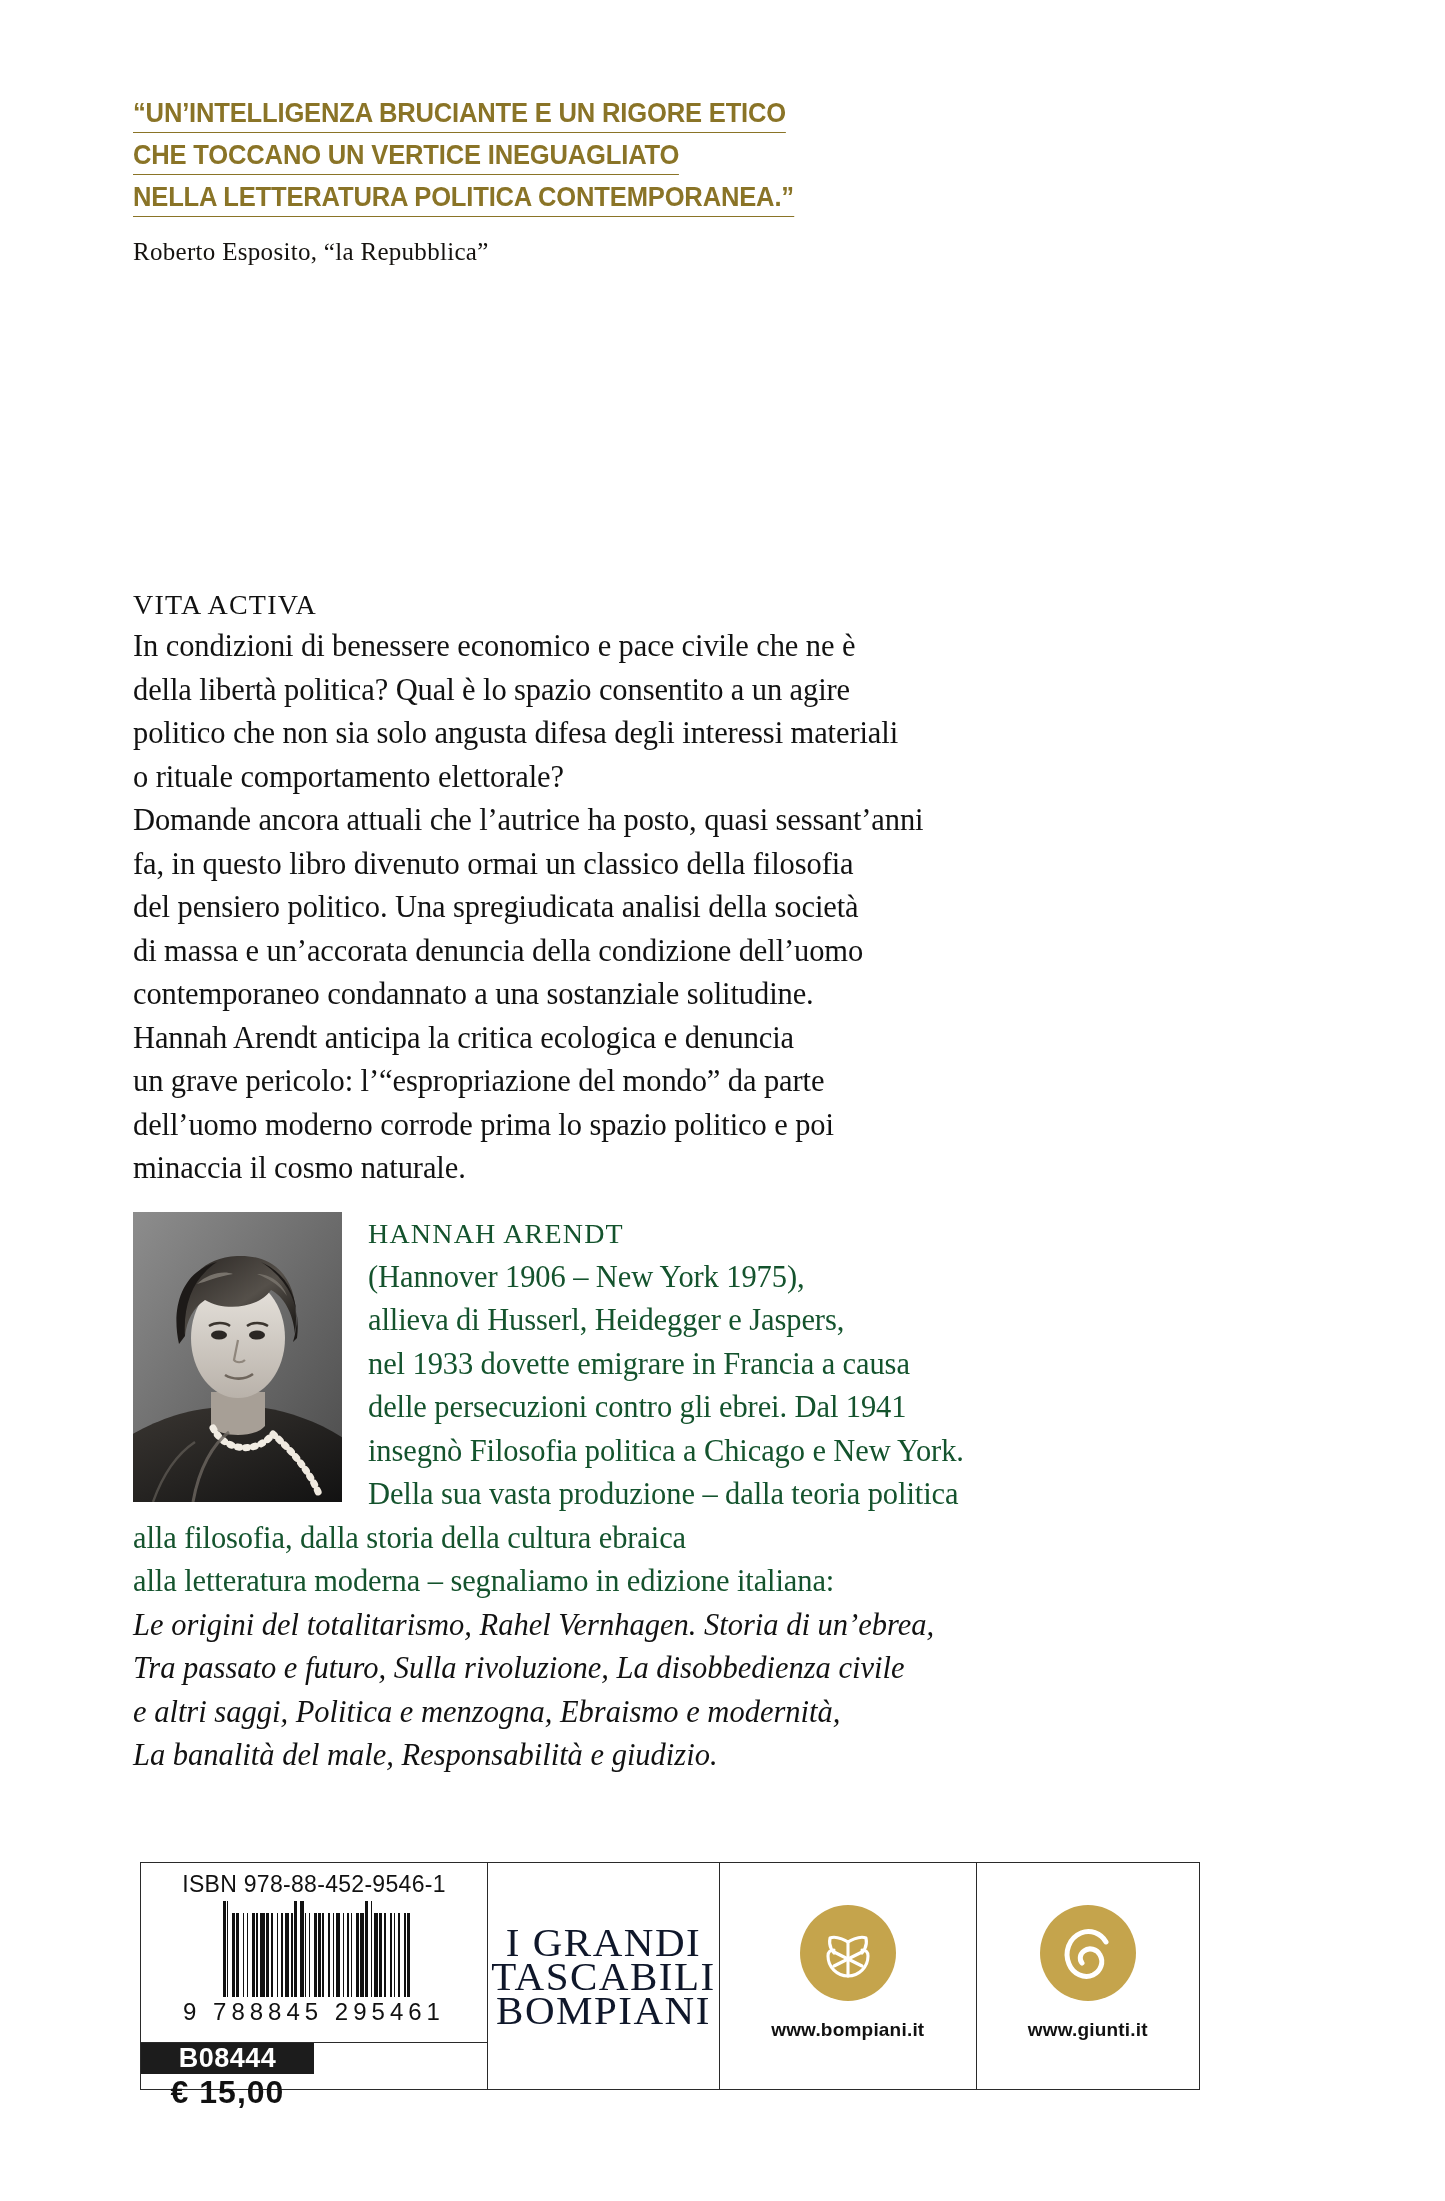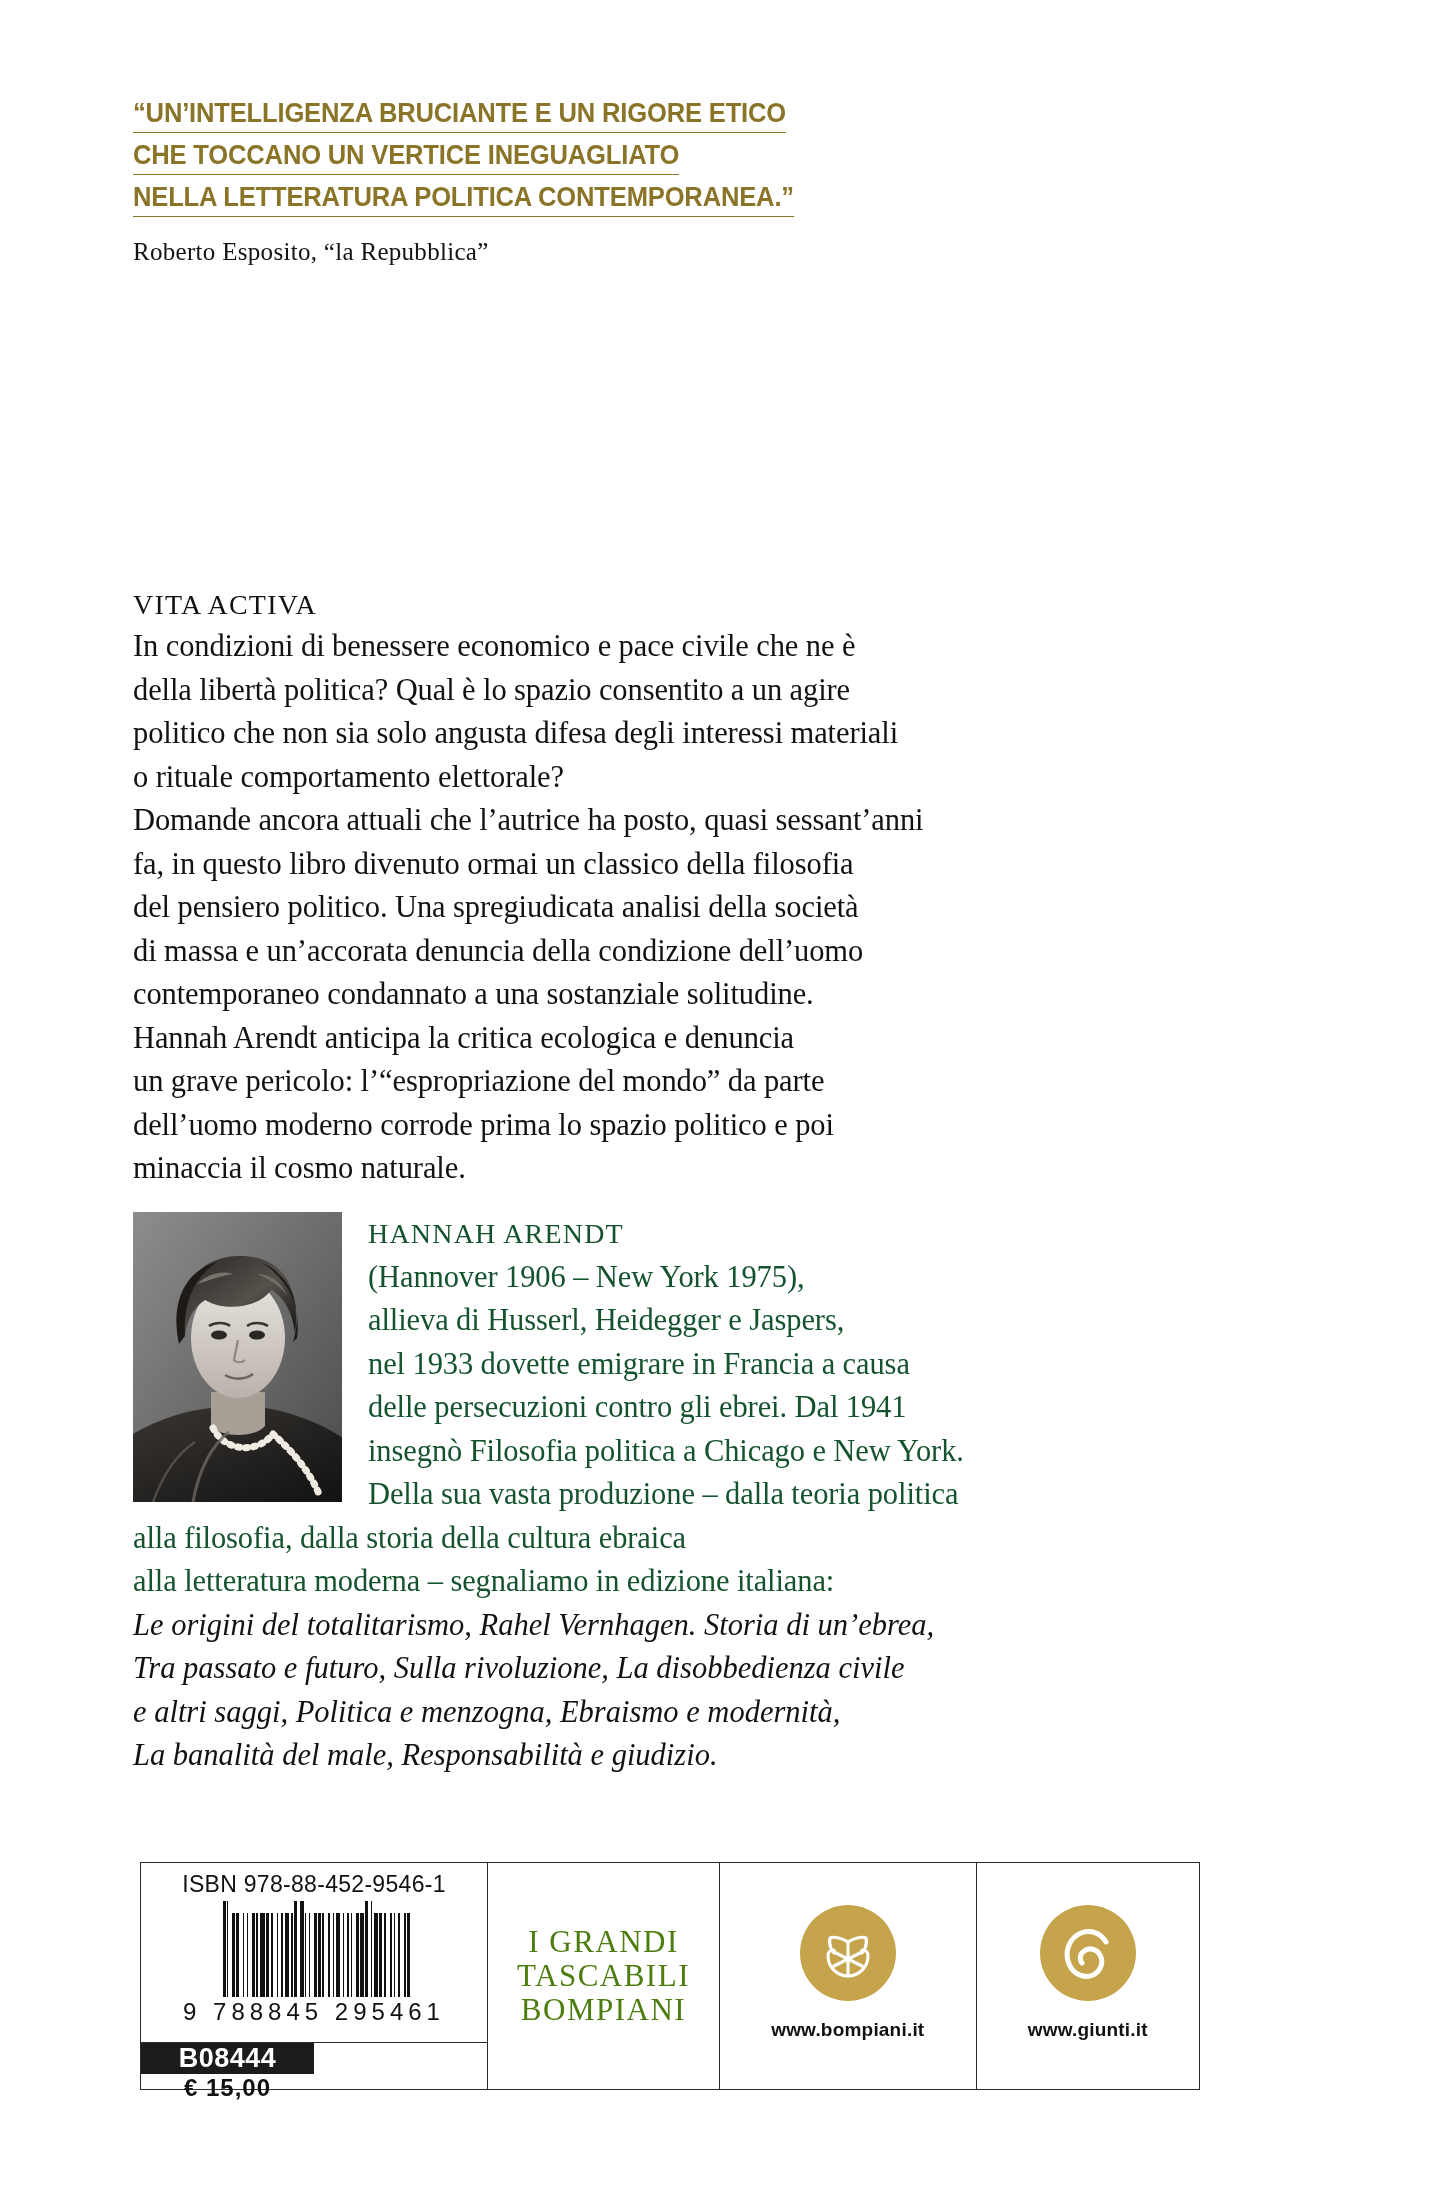--- a/index.html
+++ b/index.html
@@ -183,38 +183,38 @@
     font-size: 27px;
     letter-spacing: 0.5px;
   }
   .price-box {
     width: 50%;
     display: flex;
     align-items: center;
     justify-content: center;
     font-family: "Liberation Sans", sans-serif;
     font-weight: bold;
-    font-size: 24px;
+    font-size: 32px;
     color: #111;
     letter-spacing: 1px;
   }
 
   .cell-series {
     width: 232px;
     display: flex;
     align-items: center;
     justify-content: center;
   }
   .series-logo {
     text-align: center;
     font-family: "Liberation Serif", serif;
-    font-size: 31px;
+    font-size: 41px;
     line-height: 34px;
     letter-spacing: 1.5px;
-    color: #4d7c0f;
+    color: #0f172a;
   }
 
   .cell-brand {
     flex: 1 1 auto;
     display: flex;
     flex-direction: column;
     align-items: center;
     justify-content: center;
     padding-bottom: 6px;
   }

